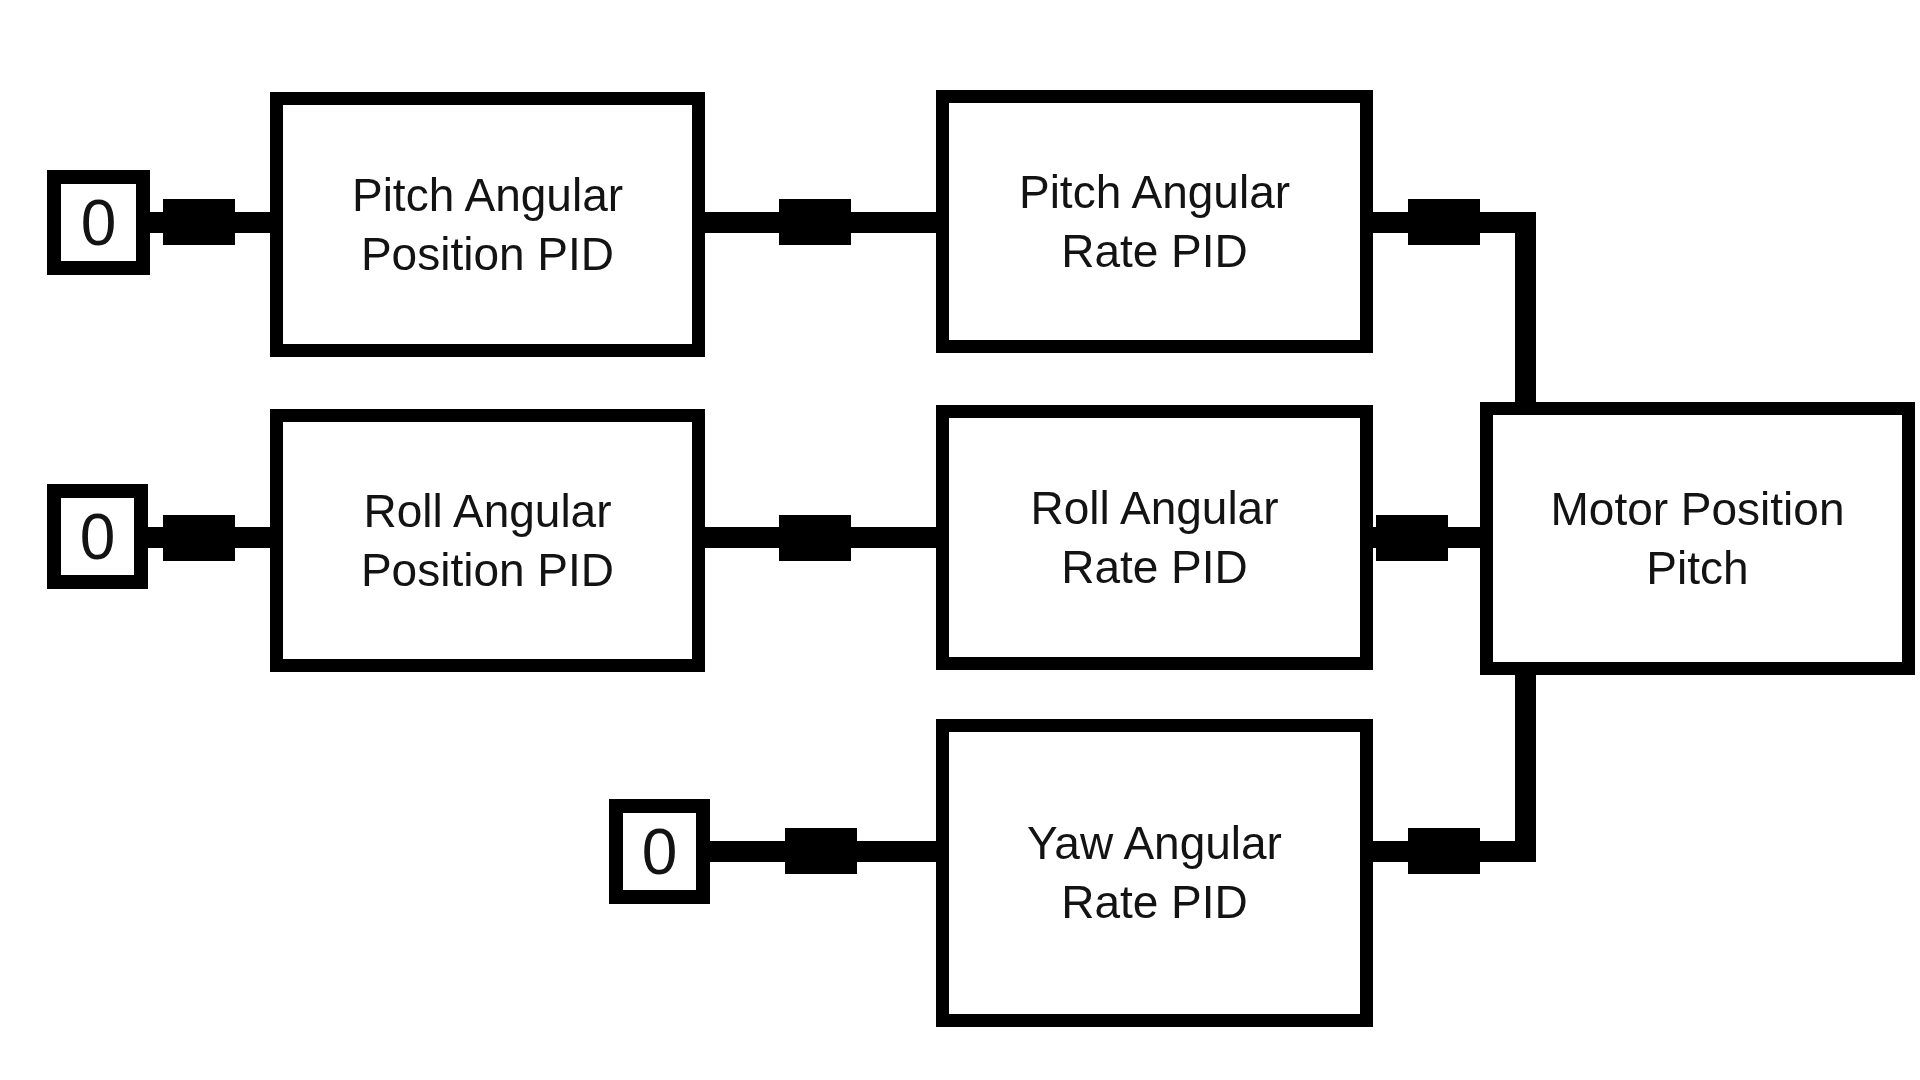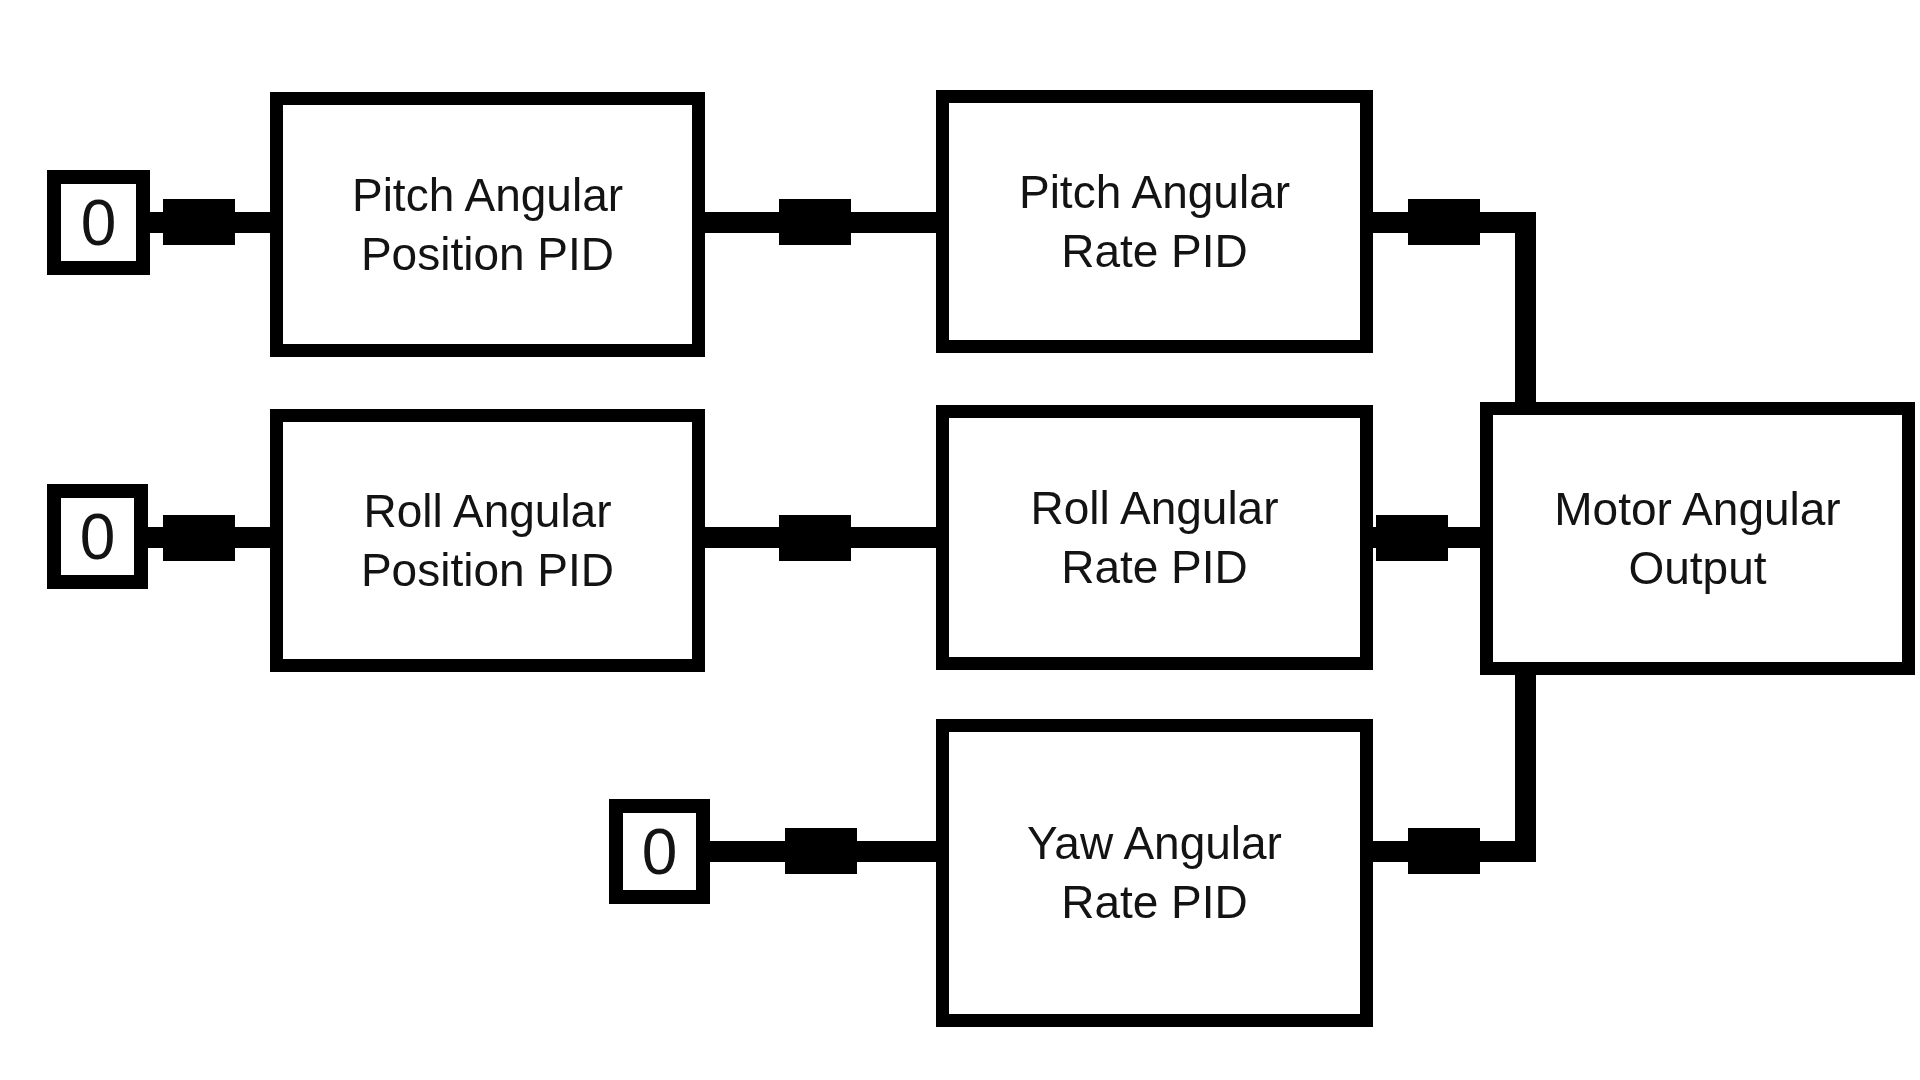--- a/index.html
+++ b/index.html
@@ -84,22 +84,22 @@
     <div class="label-line">Roll Angular</div>
     <div class="label-line">Rate PID</div>
   </div>
 
   <div class="pid-box" style="left:936px; top:719px; width:437px; height:308px;">
     <div class="label-line">Yaw Angular</div>
     <div class="label-line">Rate PID</div>
   </div>
 
   <div class="pid-box" style="left:1480px; top:402px; width:435px; height:273px;">
-    <div class="label-line">Motor Angular</div>
-    <div class="label-line">Output</div>
+    <div class="label-line">Motor Position</div>
+    <div class="label-line">Pitch</div>
   </div>
 
   <div class="wire" style="left:150px; top:212px; width:120px; height:21px;"></div>
   <div class="joint" style="left:163px; top:199px; width:72px; height:46px;"></div>
   <div class="wire" style="left:705px; top:212px; width:231px; height:21px;"></div>
   <div class="joint" style="left:779px; top:199px; width:72px; height:46px;"></div>
   <div class="wire" style="left:1373px; top:212px; width:163px; height:21px;"></div>
   <div class="joint" style="left:1408px; top:199px; width:72px; height:46px;"></div>
   <div class="wire" style="left:1515px; top:212px; width:21px; height:190px;"></div>
 

